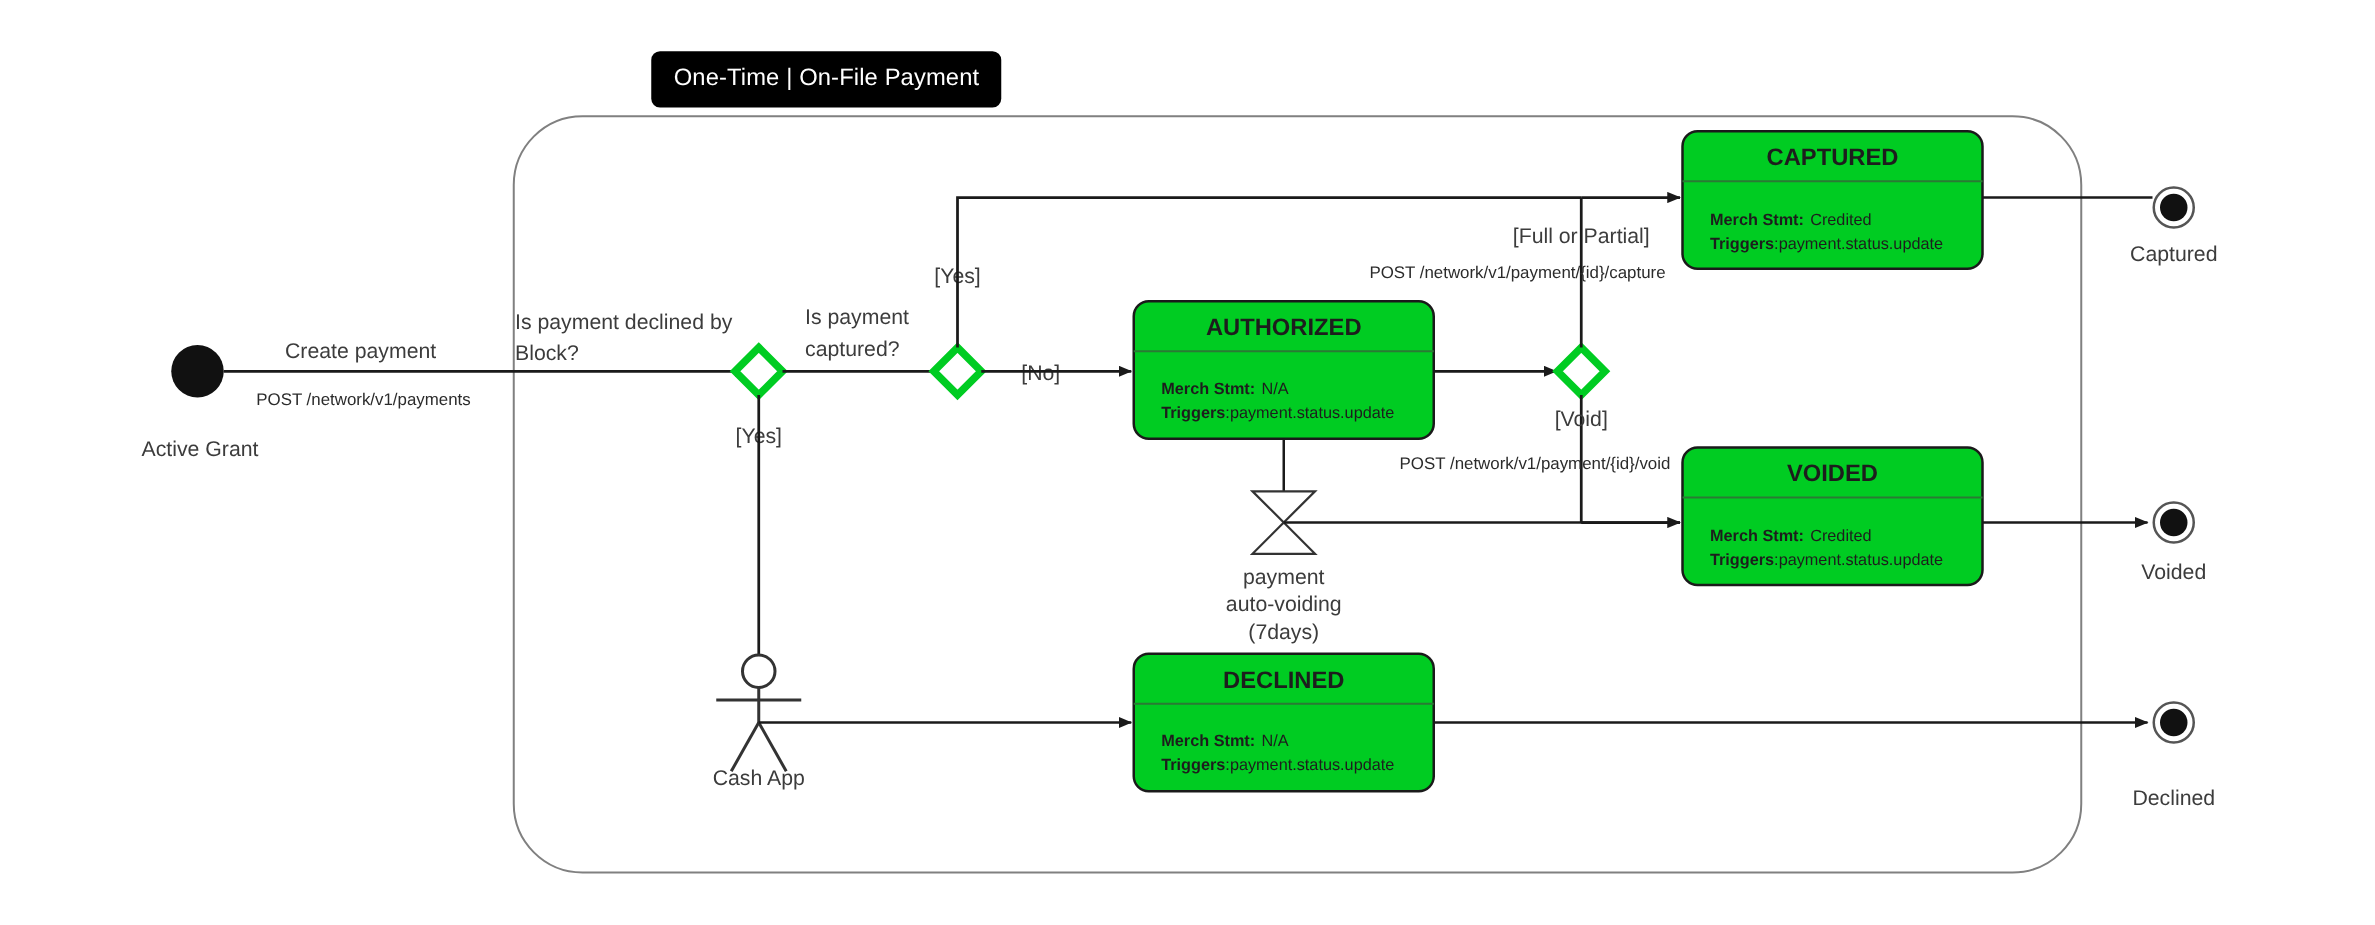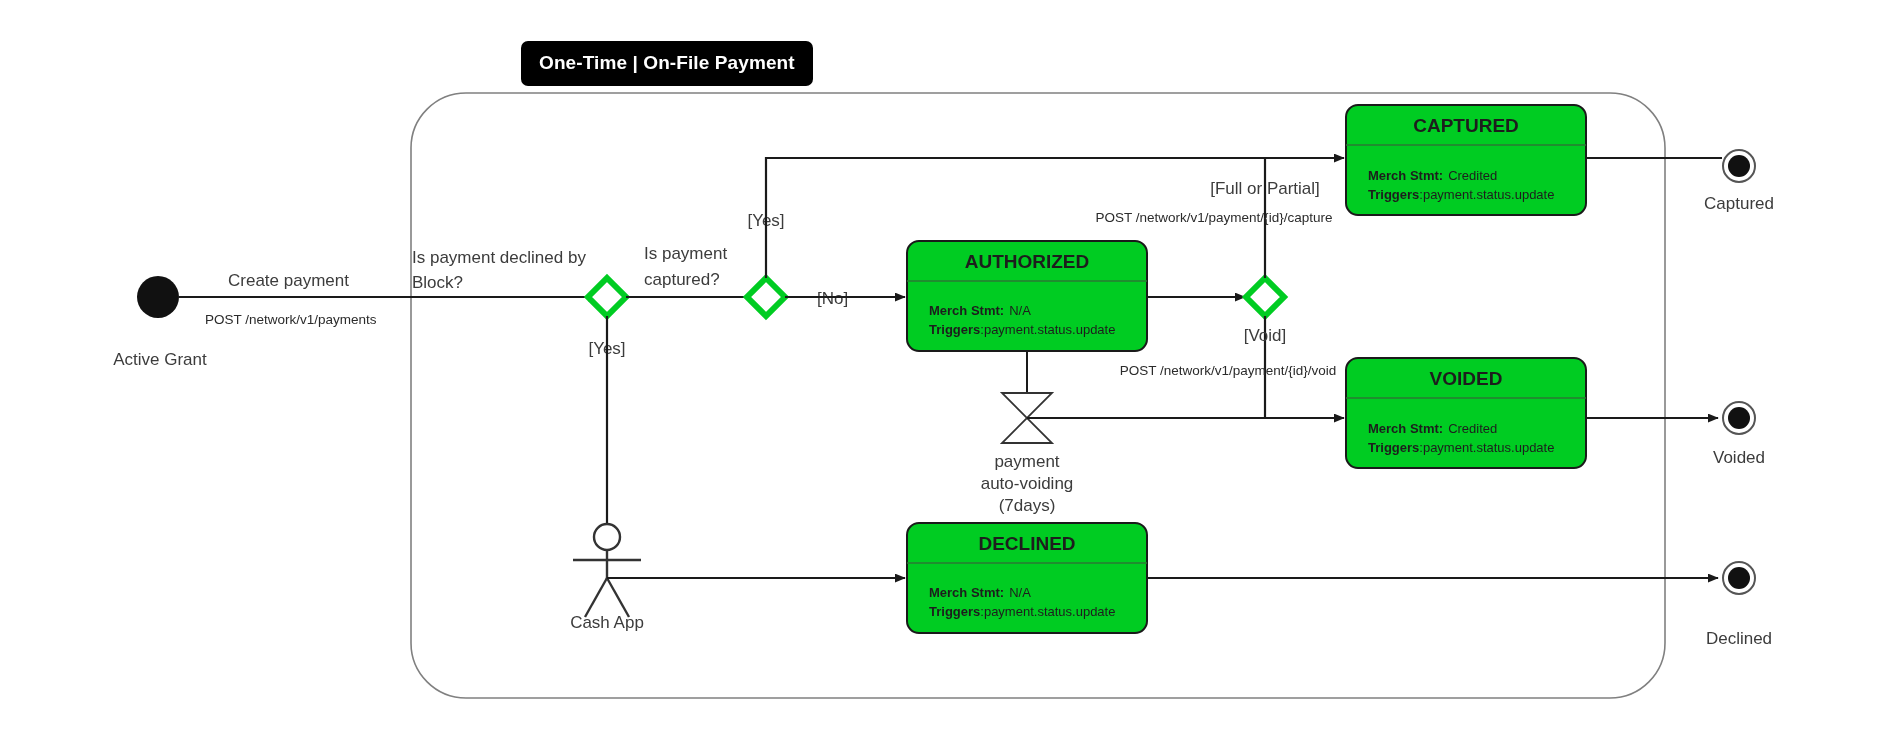--- a/index.html
+++ b/index.html
@@ -119,21 +119,21 @@
     font-size: 17px;
     fill: #3c3c3c;
     text-anchor: middle;
   }
   .title-chip {
     position: absolute;
     background: #000000;
     color: #ffffff;
     font-family: "Liberation Sans", sans-serif;
     font-size: 19px;
-    font-weight: bold;
+    font-weight: normal;
     border-radius: 7px;
     padding: 11px 18px 12px 18px;
     left: 521px;
     top: 41px;
     letter-spacing: 0.1px;
     white-space: nowrap;
   }
 </style>
 </head>
 <body>

